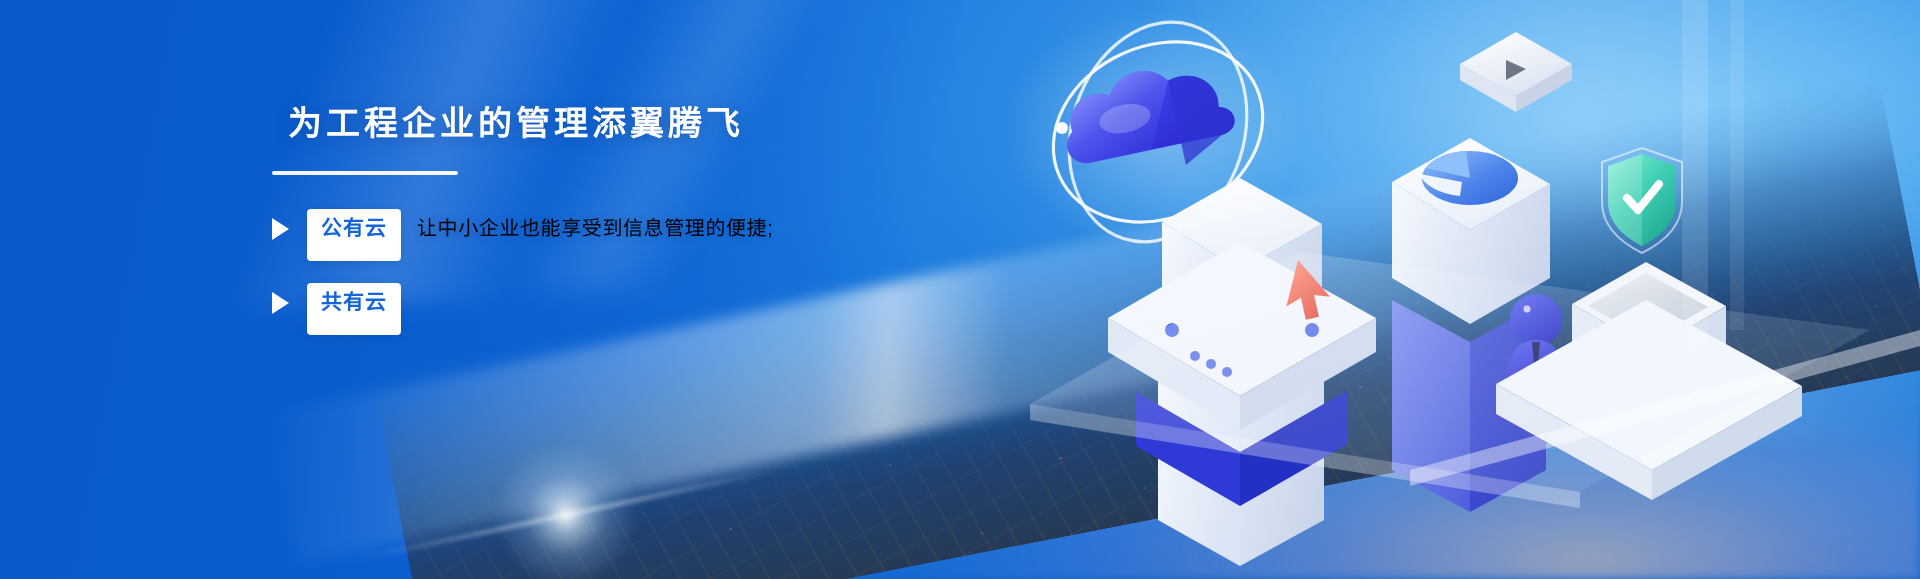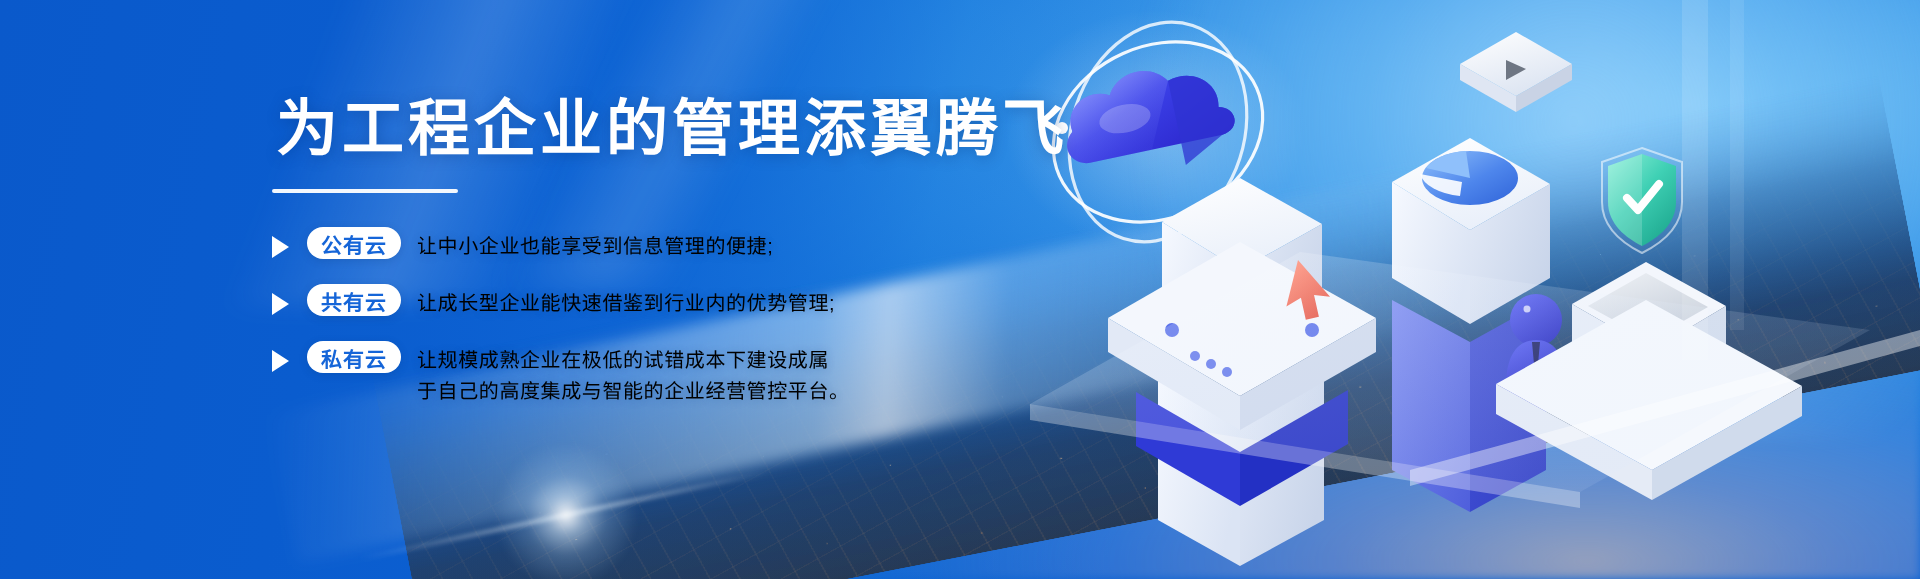--- a/index.html
+++ b/index.html
@@ -179,28 +179,29 @@
 
   
   .content {
     position: absolute;
     left: 272px;
     top: 92px;
     width: 760px;
     z-index: 20;
   }
   .headline {
-    margin: 4px;
+    margin: 16px;
     color: #ffffff;
-    font-size: 62px;
+    font-size: 34px;
     line-height: 1.08;
     font-weight: 700;
     letter-spacing: 4px;
     text-shadow: 0 2px 14px rgba(5,50,120,0.35);
     white-space: nowrap;
+    font-family: Liberation Mono, monospace;
   }
   .rule {
     margin-top: 26px;
     width: 186px;
     height: 4px;
     background: #ffffff;
     border-radius: 2px;
     opacity: 0.95;
   }
   .bullets {
@@ -224,22 +225,22 @@
   }
   .pill {
     flex: 0 0 auto;
     margin-left: 18px;
     background: #ffffff;
     color: #1565d8;
     font-size: 21px;
     font-weight: 700;
     letter-spacing: 1px;
     line-height: 1;
-    padding: 8px 14px 3px;
-    border-radius: 16px;
+    padding: 8px 14px 23px;
+    border-radius: 4px;
     white-space: nowrap;
     box-shadow: 0 2px 8px rgba(6,48,112,0.18);
   }
   .desc {
     margin-left: 16px;
     color: #000000;
     font-size: 20px;
     line-height: 1.55;
     letter-spacing: 0.6px;
     padding-top: 4px;
@@ -463,30 +464,19 @@
         <span class="marker"></span>
         <span class="pill">公有云</span>
         <span class="desc">
           <span>让中小企业也能享受到信息管理的便捷;</span>
         </span>
       </div>
 
       <div class="bullet">
         <span class="marker"></span>
         <span class="pill">共有云</span>
-        <span class="desc">
-          <span>让成长型企业能快速借鉴到行业内的优势管理;</span>
-        </span>
       </div>
 
-      <div class="bullet">
-        <span class="marker"></span>
-        <span class="pill">私有云</span>
-        <span class="desc">
-          <span>让规模成熟企业在极低的试错成本下建设成属</span>
-          <span>于自己的高度集成与智能的企业经营管控平台。</span>
-        </span>
-      </div>
 
     </div>
   </div>
 
 </div>
 
 </body></html>

